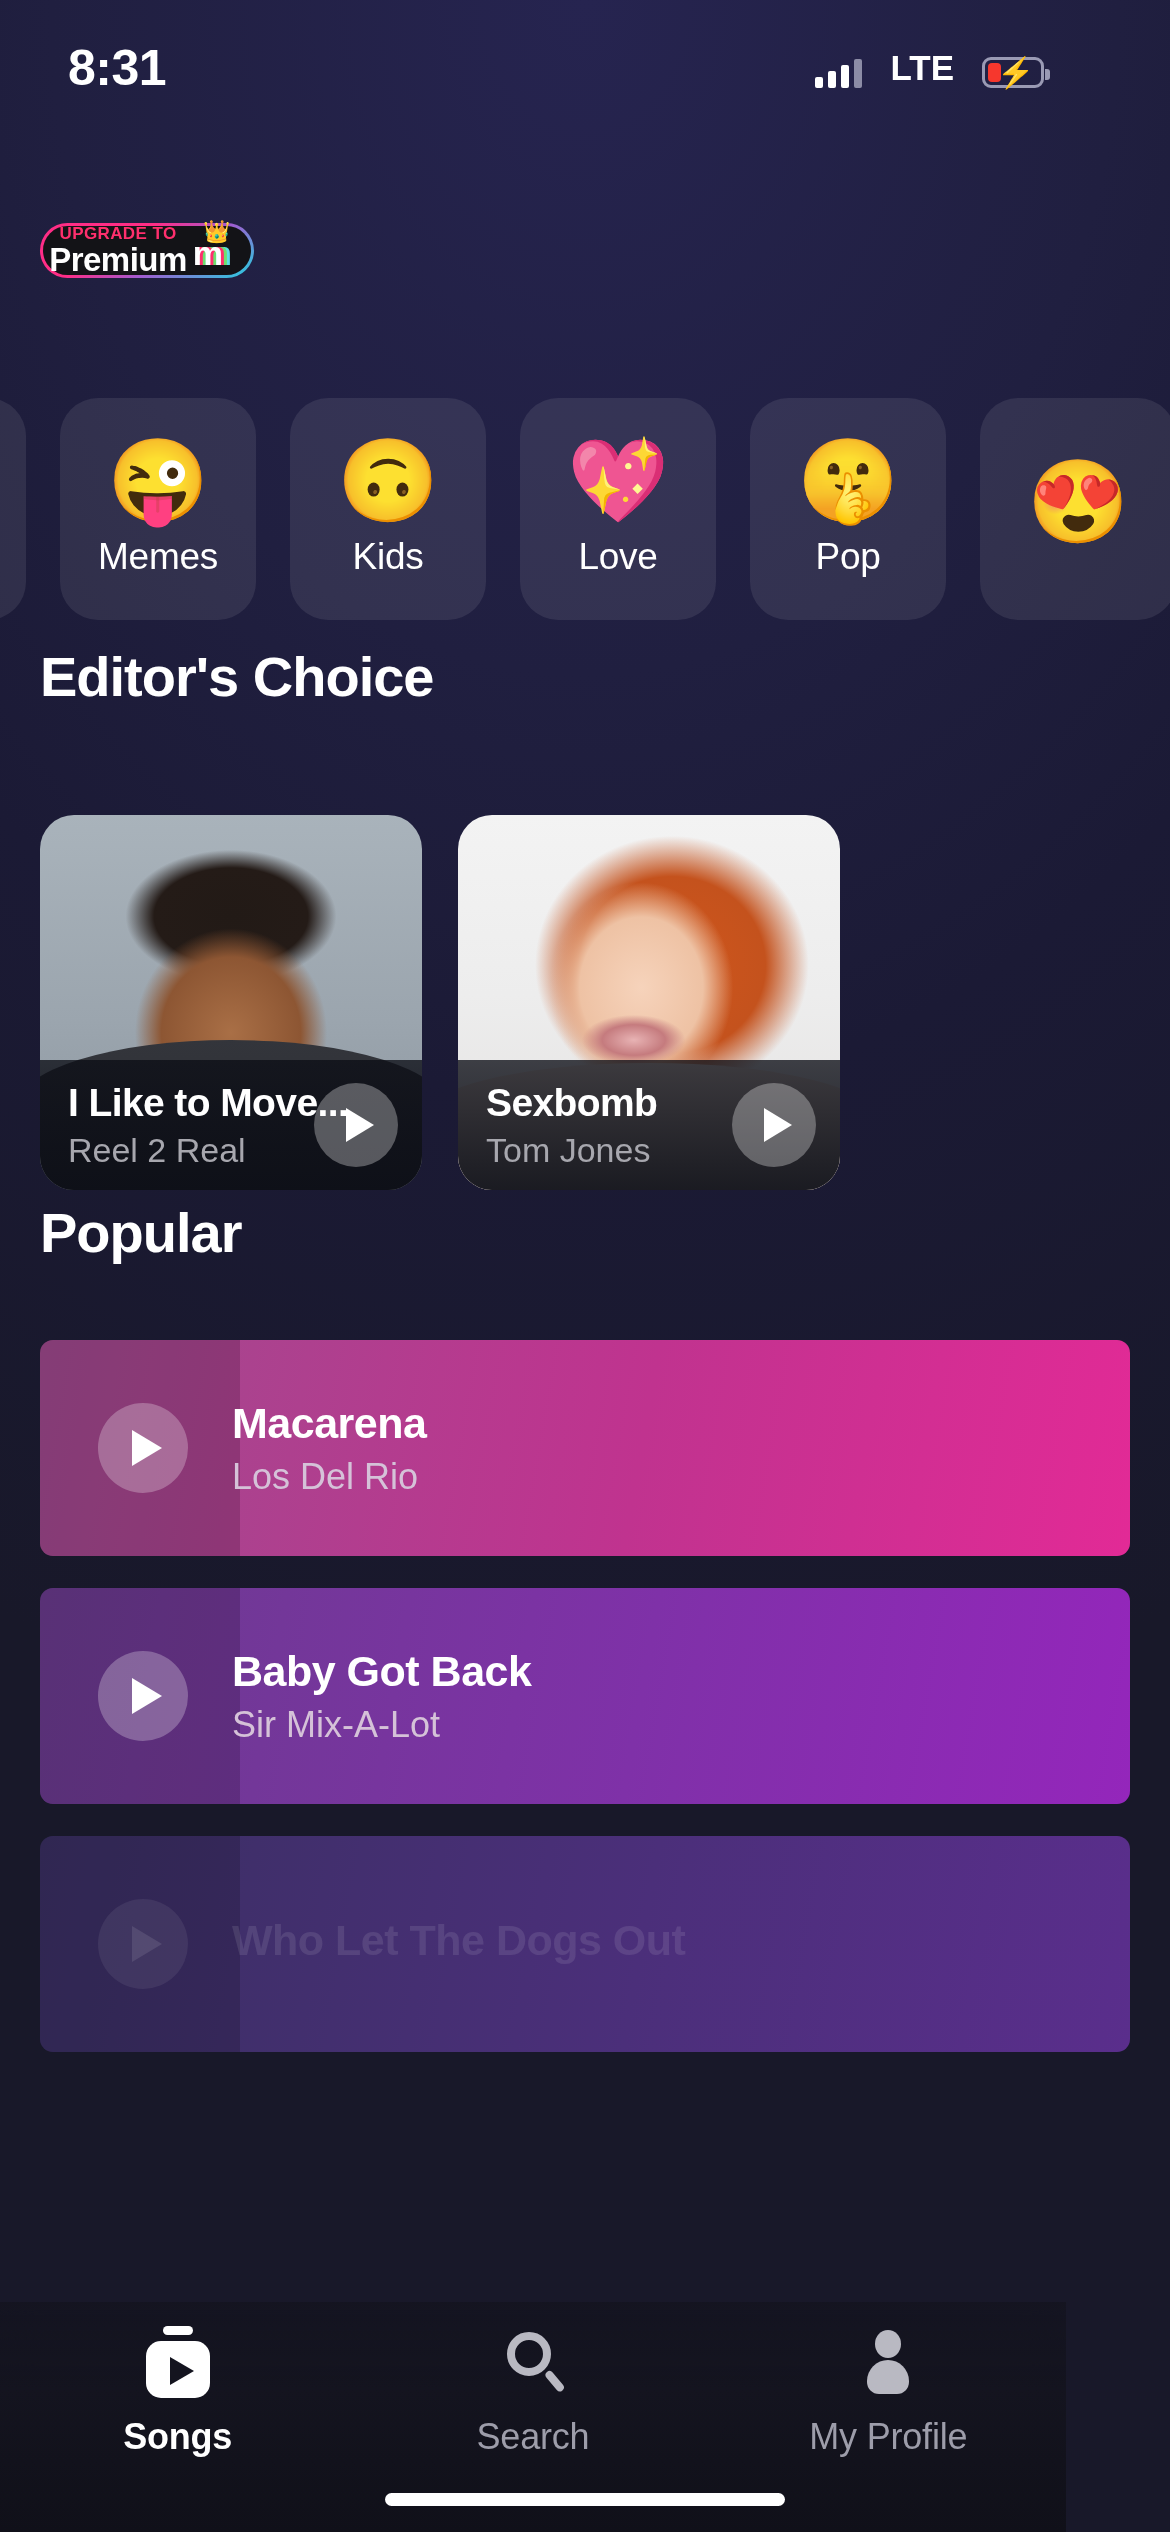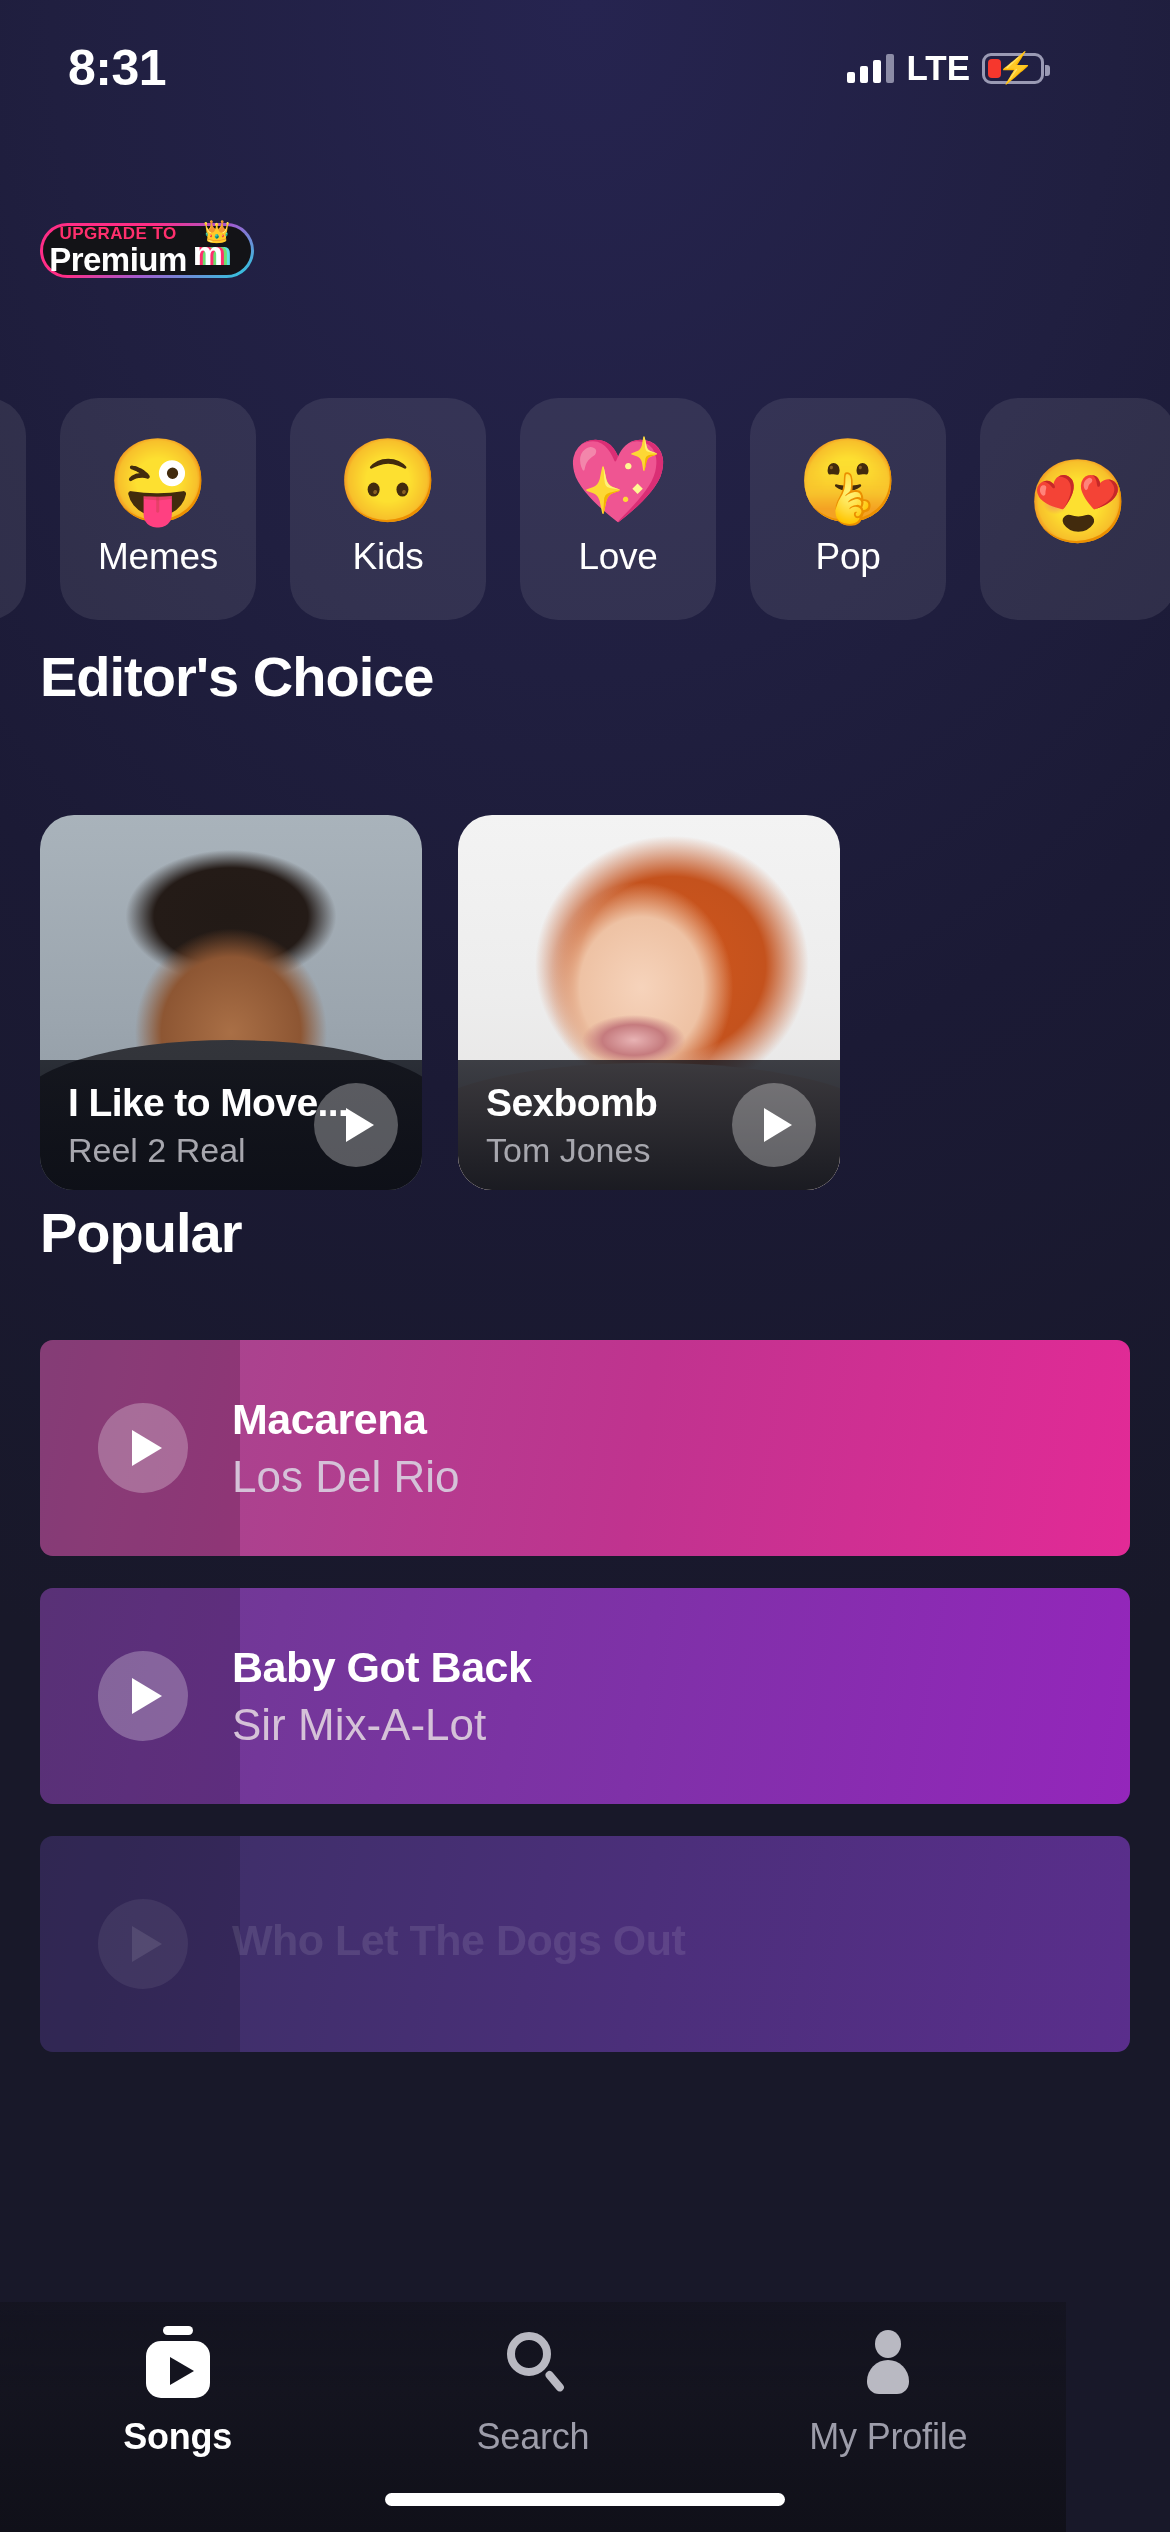--- a/index.html
+++ b/index.html
@@ -20,21 +20,21 @@
   #statusbar {
     position:absolute; top:0; left:0; width:1116px; height:120px;
     display:flex; align-items:center; justify-content:space-between;
     padding:0 72px 0 68px;
     z-index:40;
   }
   #clock {
     color:#fff; font-size:50px; font-weight:600; letter-spacing:-0.5px;
     padding-top:16px;
   }
-  #status-right { display:flex; align-items:center; gap:12px; padding-top:16px; }
+  #status-right { display:flex; align-items:flex-end; gap:28px; padding-top:16px; }
   .signal { display:flex; align-items:flex-end; gap:5px; height:30px; }
   .signal i { display:block; width:8px; background:#fff; border-radius:2px; }
   .signal i:nth-child(1){height:11px;}
   .signal i:nth-child(2){height:17px;}
   .signal i:nth-child(3){height:23px;}
   .signal i:nth-child(4){height:29px; background:#8c8ca6;}
   #lte { color:#fff; font-size:35px; font-weight:600; letter-spacing:0px; }
   .battery { position:relative; width:62px; height:31px; border:3px solid #9a9ab4; border-radius:9px; display:flex; align-items:center; padding:3px; }
   .battery::after { content:""; position:absolute; right:-9px; top:9px; width:5px; height:11px; background:#9a9ab4; border-radius:0 3px 3px 0; }
   .battery .lvl { width:13px; height:100%; background:#f6372d; border-radius:4px; }
@@ -170,21 +170,21 @@
     display:flex; align-items:center; justify-content:center;
   }
   .pop-play .tri {
     width:0; height:0; margin-left:8px;
     border-left:30px solid #fff;
     border-top:18px solid transparent;
     border-bottom:18px solid transparent;
   }
   .pop-meta { position:relative; z-index:2; margin-left:44px; display:flex; flex-direction:column; gap:8px; }
   .pop-title { color:#fff; font-size:43px; font-weight:bold; letter-spacing:-0.5px; }
-  .pop-artist { color:#d5c2d8; font-size:44px; font-weight:400; }
+  .pop-artist { color:#d5c2d8; font-size:36px; font-weight:400; }
   #pop-row-0 { background:linear-gradient(100deg,#a04a8e 0%, #c0338f 55%, #e22a96 100%); }
   #pop-row-1 { background:linear-gradient(100deg,#6b3b8f 0%, #7f31a8 55%, #9426bb 100%); }
   #pop-row-2 { background:linear-gradient(100deg,#3a2f63 0%, #4b2f7a 55%, #5a2e8c 100%); }
   #pop-row-2 .pop-title { color:rgba(255,255,255,0.10); }
   #pop-row-2 .pop-artist { color:rgba(255,255,255,0.06); }
   #pop-row-2 .pop-play { background:rgba(255,255,255,0.07); }
   #pop-row-2 .pop-play .tri { border-left-color:rgba(255,255,255,0.10); }
   
   #tabbar {
     position:absolute; left:0; bottom:0; width:1066px; height:230px;

